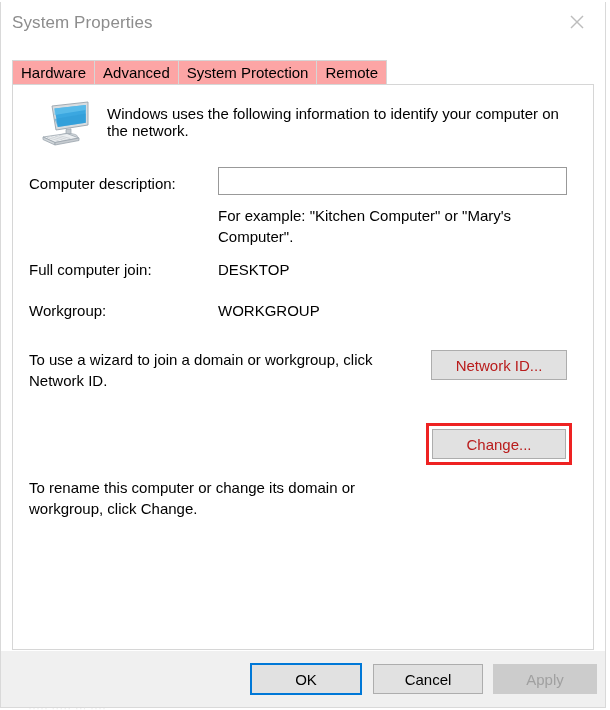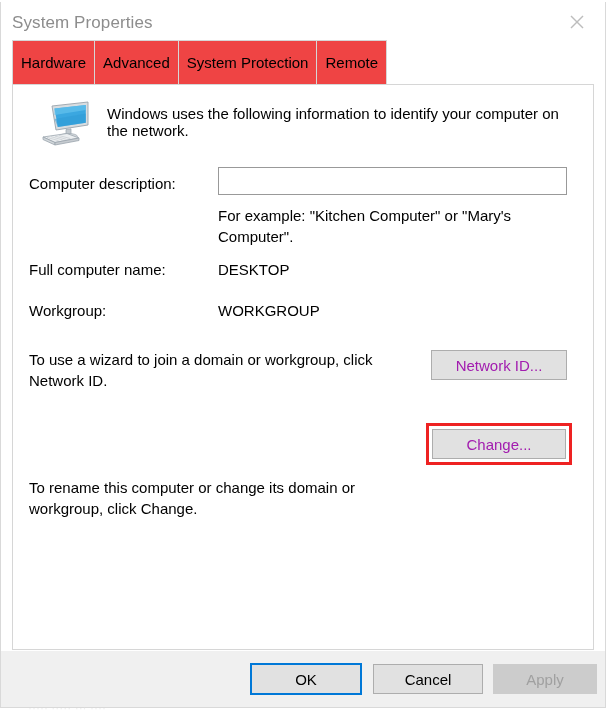--- a/index.html
+++ b/index.html
@@ -111,28 +111,28 @@
   #tabstrip {
     position: absolute;
     left: 12px;
     top: 55px;
     height: 30px;
     display: flex;
     align-items: flex-end;
     z-index: 3;
   }
   .tab {
-    height: 45px;
+    height: 25px;
     box-sizing: border-box;
     padding: 0 8px;
     display: flex;
     align-items: center;
     font-size: 15px;
     color: #000000;
-    background: #ef4444;
+    background: #fca5a5;
     border: 1px solid #d6d6d6;
     border-left: none;
     white-space: nowrap;
     cursor: default;
   }
   .tab:first-child { border-left: 1px solid #d6d6d6; }
   .tab.active {
     background: #ffffff;
     height: 30px;
     border: 1px solid #d6d6d6;
@@ -239,21 +239,21 @@
   #netid-text { top: 264px; }
   #change-text { top: 360px; margin-top: 32px; }
 
   .win-button {
     position: absolute;
     box-sizing: border-box;
     background: #e1e1e1;
     border: 1px solid #adadad;
     font-family: "Liberation Sans", sans-serif;
     font-size: 15px;
-    color: #a21caf;
+    color: #b91c1c;
     display: flex;
     align-items: center;
     justify-content: center;
     cursor: default;
     padding: 0;
   }
   #netid-button {
     left: 418px;
     top: 265px;
     width: 136px;
@@ -389,21 +389,21 @@
         </g>
       </svg>
     </div>
 
     <div id="header-text">Windows uses the following information to identify your computer on the network.</div>
 
     <div id="desc-label">Computer description:</div>
     <input id="desc-input" type="text" value="" style="">
     <div id="desc-hint">For example: "Kitchen Computer" or "Mary's Computer".</div>
 
-    <div class="kv-label" id="fullname-label">Full computer name:</div>
+    <div class="kv-label" id="fullname-label">Full computer join:</div>
     <div class="kv-value" id="fullname-value">DESKTOP</div>
 
     <div class="kv-label" id="workgroup-label">Workgroup:</div>
     <div class="kv-value" id="workgroup-value">WORKGROUP</div>
 
     <div class="action-text" id="netid-text">To use a wizard to join a domain or workgroup, click Network ID.</div>
     <button class="win-button" id="netid-button">Network ID...</button>
 
     <div class="action-text" id="change-text">To rename this computer or change its domain or workgroup, click Change.</div>
     <button class="win-button" id="change-button">Change...</button>

